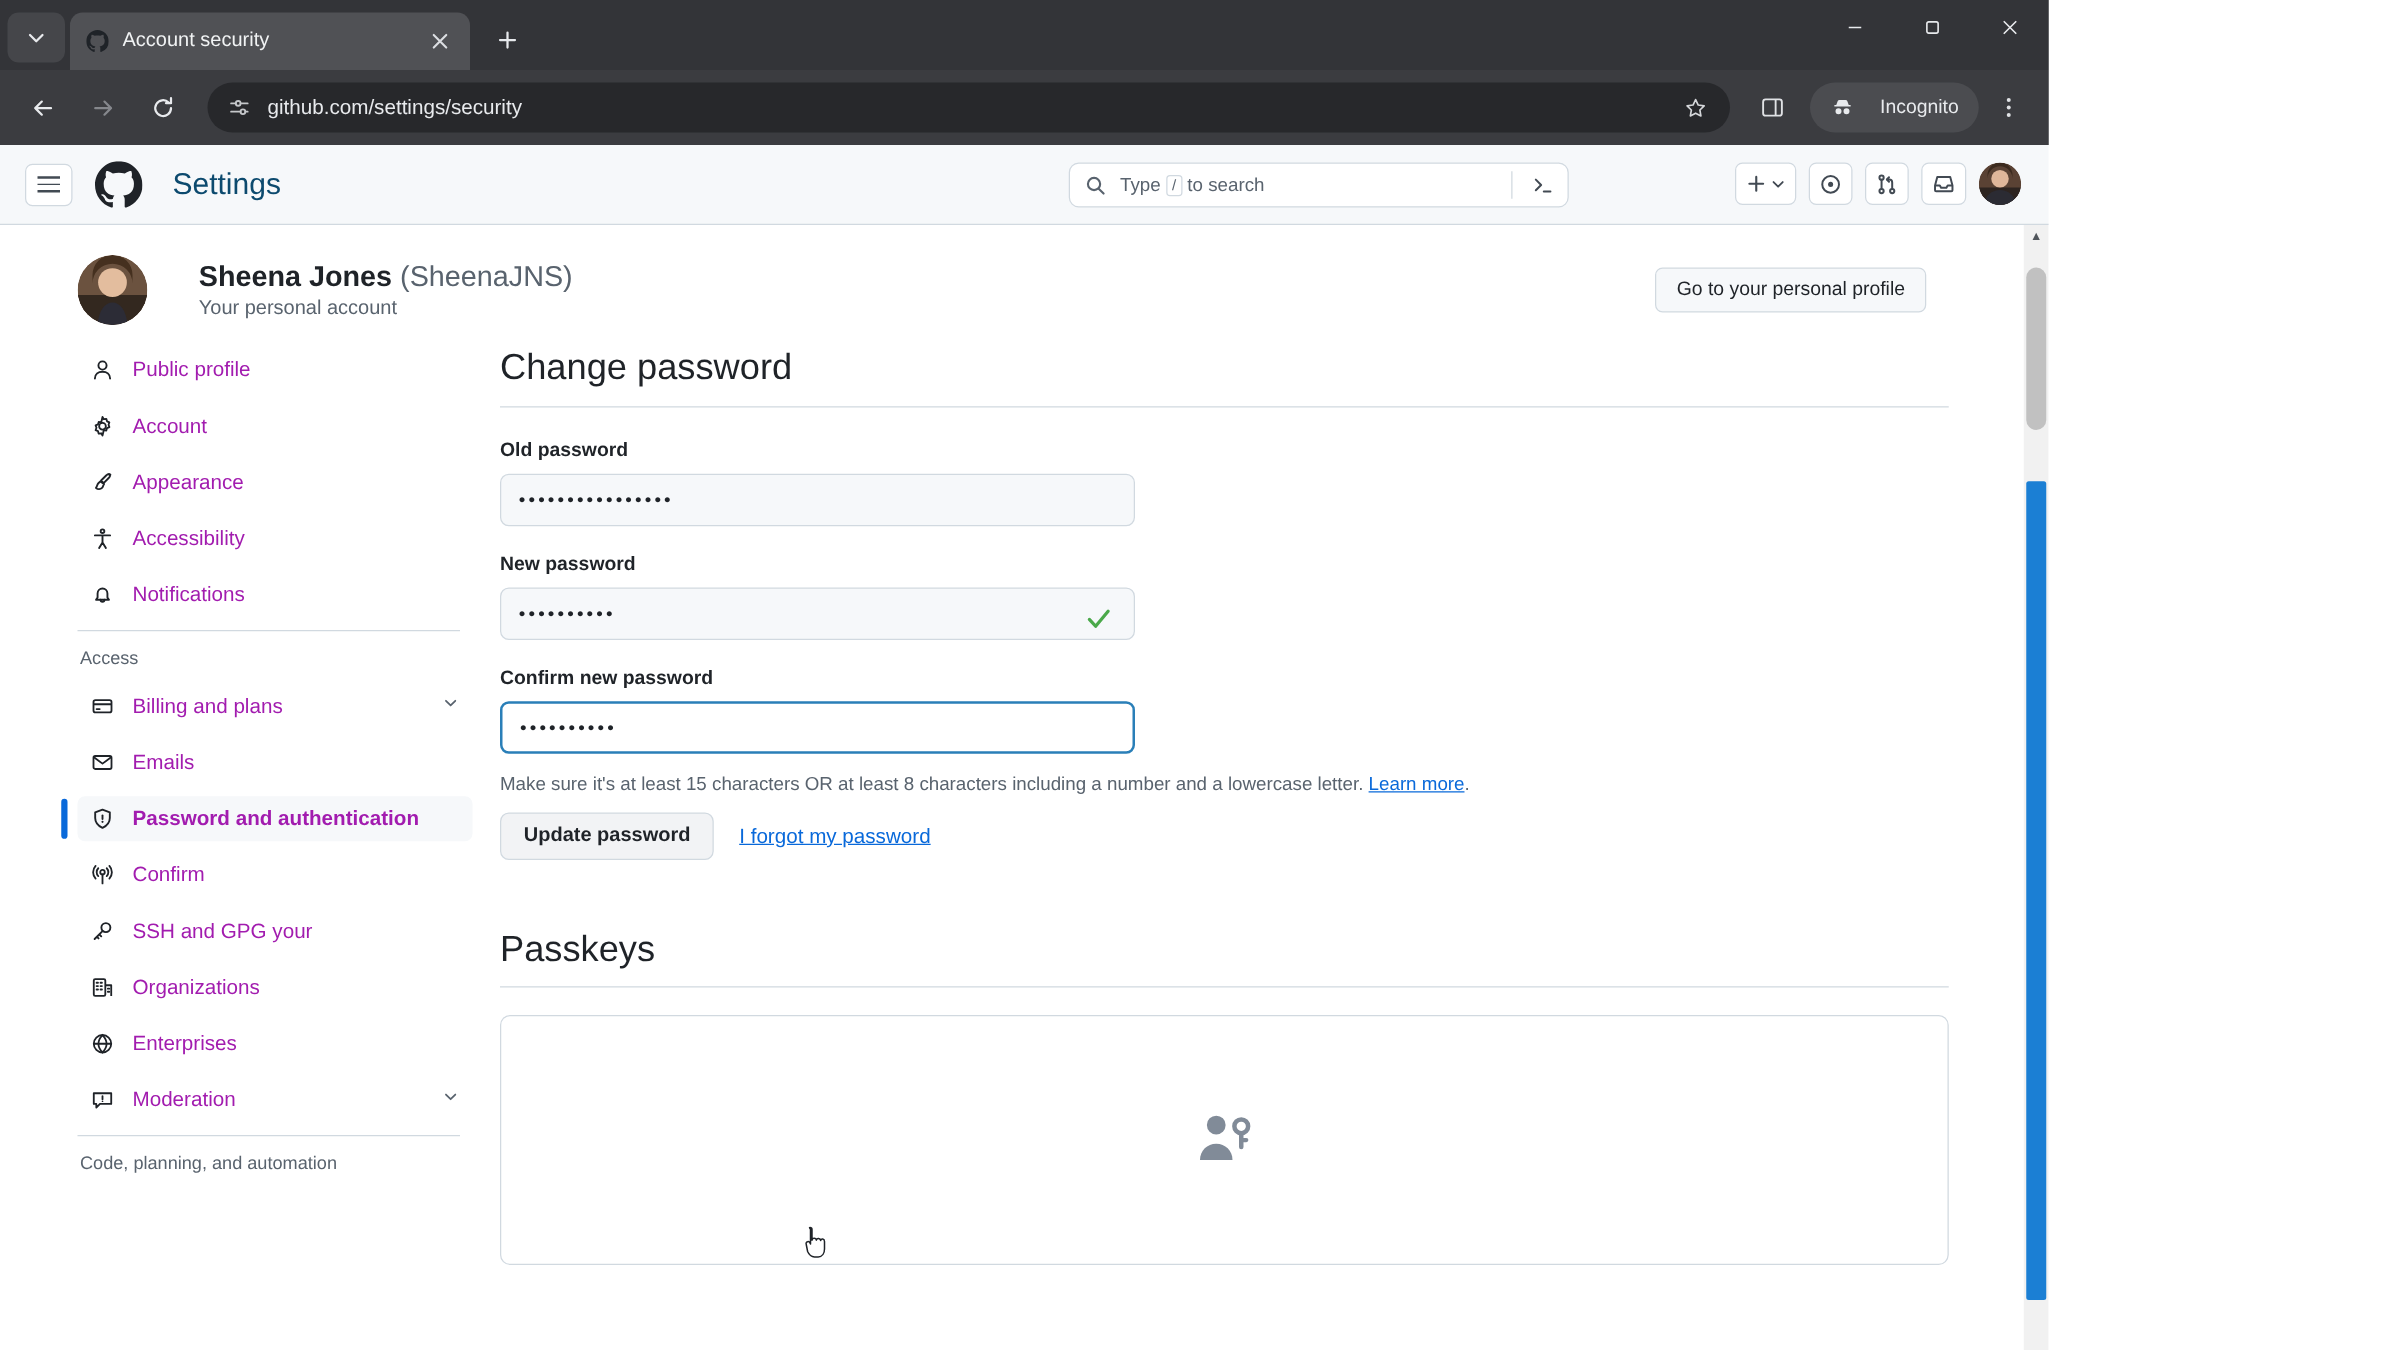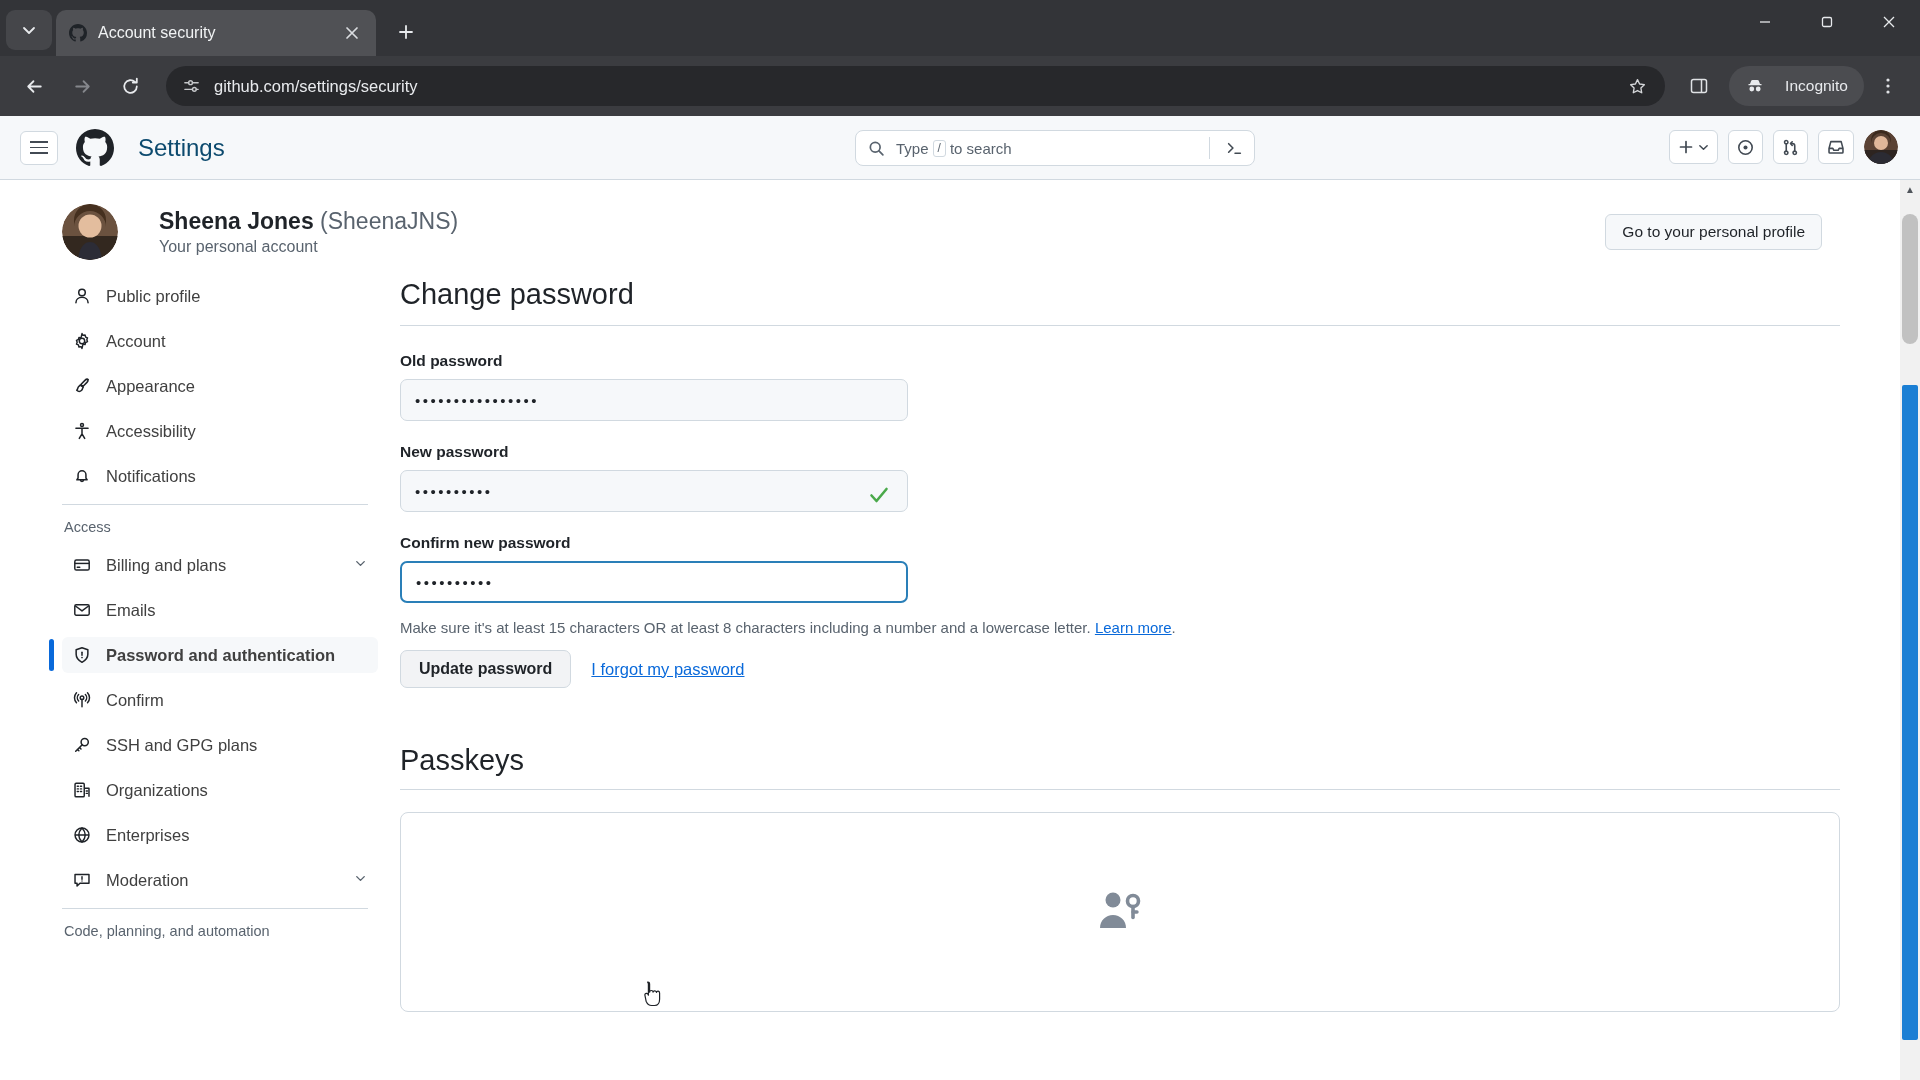--- a/index.html
+++ b/index.html
@@ -4,21 +4,21 @@
 <style>
   * { box-sizing: border-box; margin: 0; padding: 0; }
   html, body {
     width: 1920px; height: 1080px;
     font-family: "Liberation Sans", sans-serif;
     overflow: hidden;
     background: #ffffff;
   }
 
   
-  .browser { width: 1920px; height: 1080px; display: flex; flex-direction: column; }
+  .browser { width: 1639px; height: 1080px; display: flex; flex-direction: column; }
 
   .tabstrip {
     height: 56px; background: #333438; display: flex; align-items: flex-end;
     position: relative; flex: 0 0 56px;
   }
   .tab-list-btn {
     width: 46px; height: 40px; margin: 0 4px 6px 6px;
     background: #45464a; border-radius: 9px;
     display: flex; align-items: center; justify-content: center;
     color: #e8eaed;
@@ -114,21 +114,21 @@
     border: 1px solid #d1d9e0; border-radius: 6px; background: #f6f8fa;
     display: flex; align-items: center; padding: 0 16px; font-size: 15.5px; color: #1f2328;
   }
 
   .body-row { flex: 1; display: flex; overflow: hidden; }
 
   
   .sidebar { width: 400px; flex: 0 0 400px; padding-left: 62px; padding-right: 22px; }
   .nav-item {
     display: flex; align-items: center; gap: 14px; height: 36px; padding: 0 10px;
-    border-radius: 6px; font-size: 16.5px; color: #404040; margin-bottom: 9px; position: relative;
+    border-radius: 6px; font-size: 16.5px; color: #a21caf; margin-bottom: 9px; position: relative;
   }
   .nav-item .ico { width: 20px; height: 20px; flex: 0 0 20px; color: #1f2328; display: flex; align-items: center; justify-content: center; }
   .nav-item.selected { background: #f6f8fa; font-weight: 600; }
   .nav-item.selected::before {
     content: ""; position: absolute; left: -13px; top: 2px; bottom: 2px; width: 5px;
     background: #0969da; border-radius: 6px;
   }
   .nav-item .chev { margin-left: auto; color: #59636e; }
   .nav-divider { height: 1px; background: #d1d9e0; margin: 10px 10px 14px 0; }
   .nav-group-title { font-size: 14.5px; color: #59636e; padding-left: 2px; margin-bottom: 12px; }
@@ -491,21 +491,21 @@
             <span>Confirm</span>
           </div>
 
           <div class="nav-item">
             <span class="ico">
               <svg width="18" height="18" viewBox="0 0 16 16" fill="none" stroke="currentColor" stroke-width="1.35">
                   <circle cx="10.4" cy="5.4" r="3.2"></circle>
                   <path d="M8.2 7.7L2.4 13.5m1.6-1.6l1.2 1.2m.6-2.8l1.3 1.3" stroke-linecap="round"></path>
                 </svg>
             </span>
-            <span>SSH and GPG plans</span>
+            <span>SSH and GPG your</span>
           </div>
 
           <div class="nav-item">
             <span class="ico">
               <svg width="18" height="18" viewBox="0 0 16 16" fill="none" stroke="currentColor" stroke-width="1.3">
                   <rect x="1.8" y="2" width="8.2" height="12" rx="1"></rect>
                   <path d="M10 6.4h4.2V14" stroke-linejoin="round"></path>
                   <path d="M3.8 4.6h1M6.6 4.6h1M3.8 7h1M6.6 7h1M3.8 9.4h1M6.6 9.4h1M11.8 8.8h1M11.8 11h1" stroke-linecap="round"></path>
                 </svg>
             </span>

